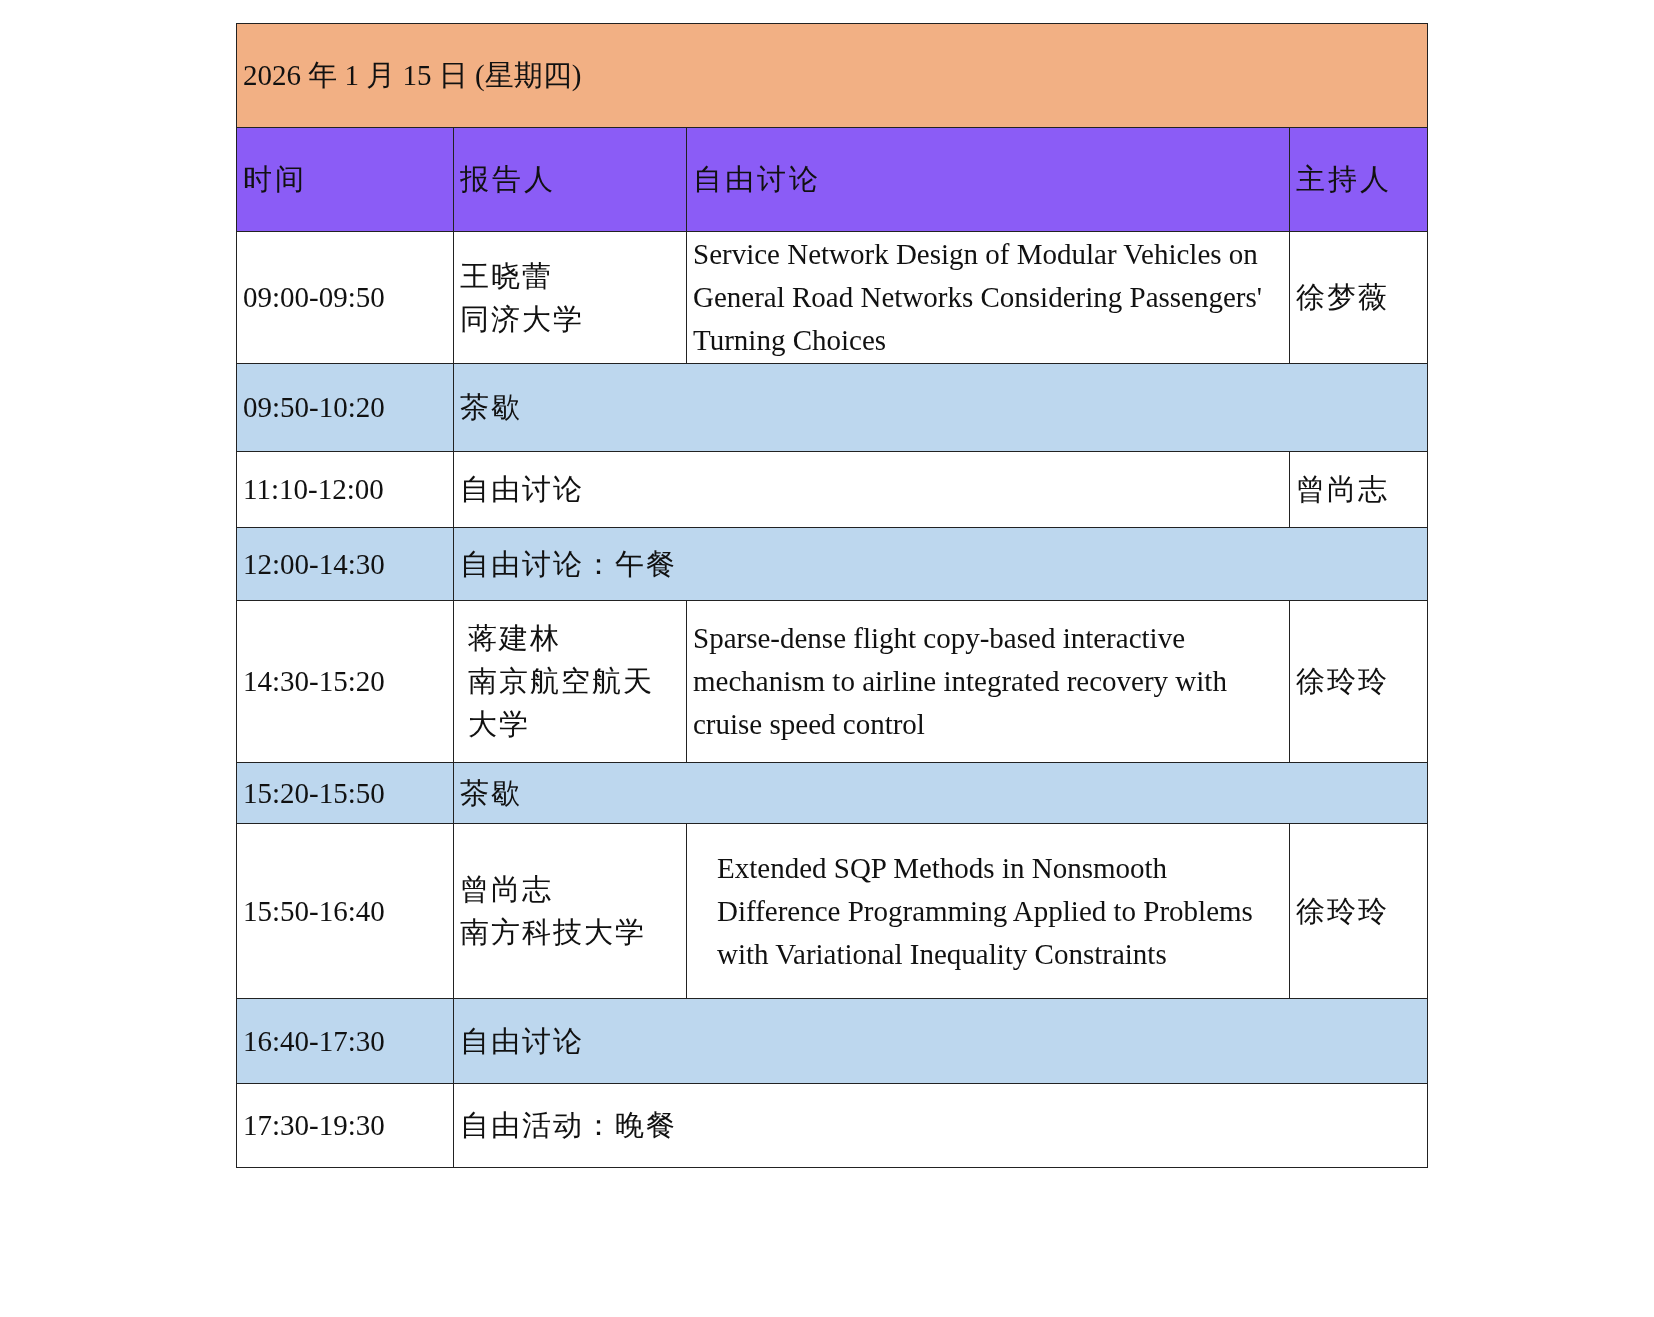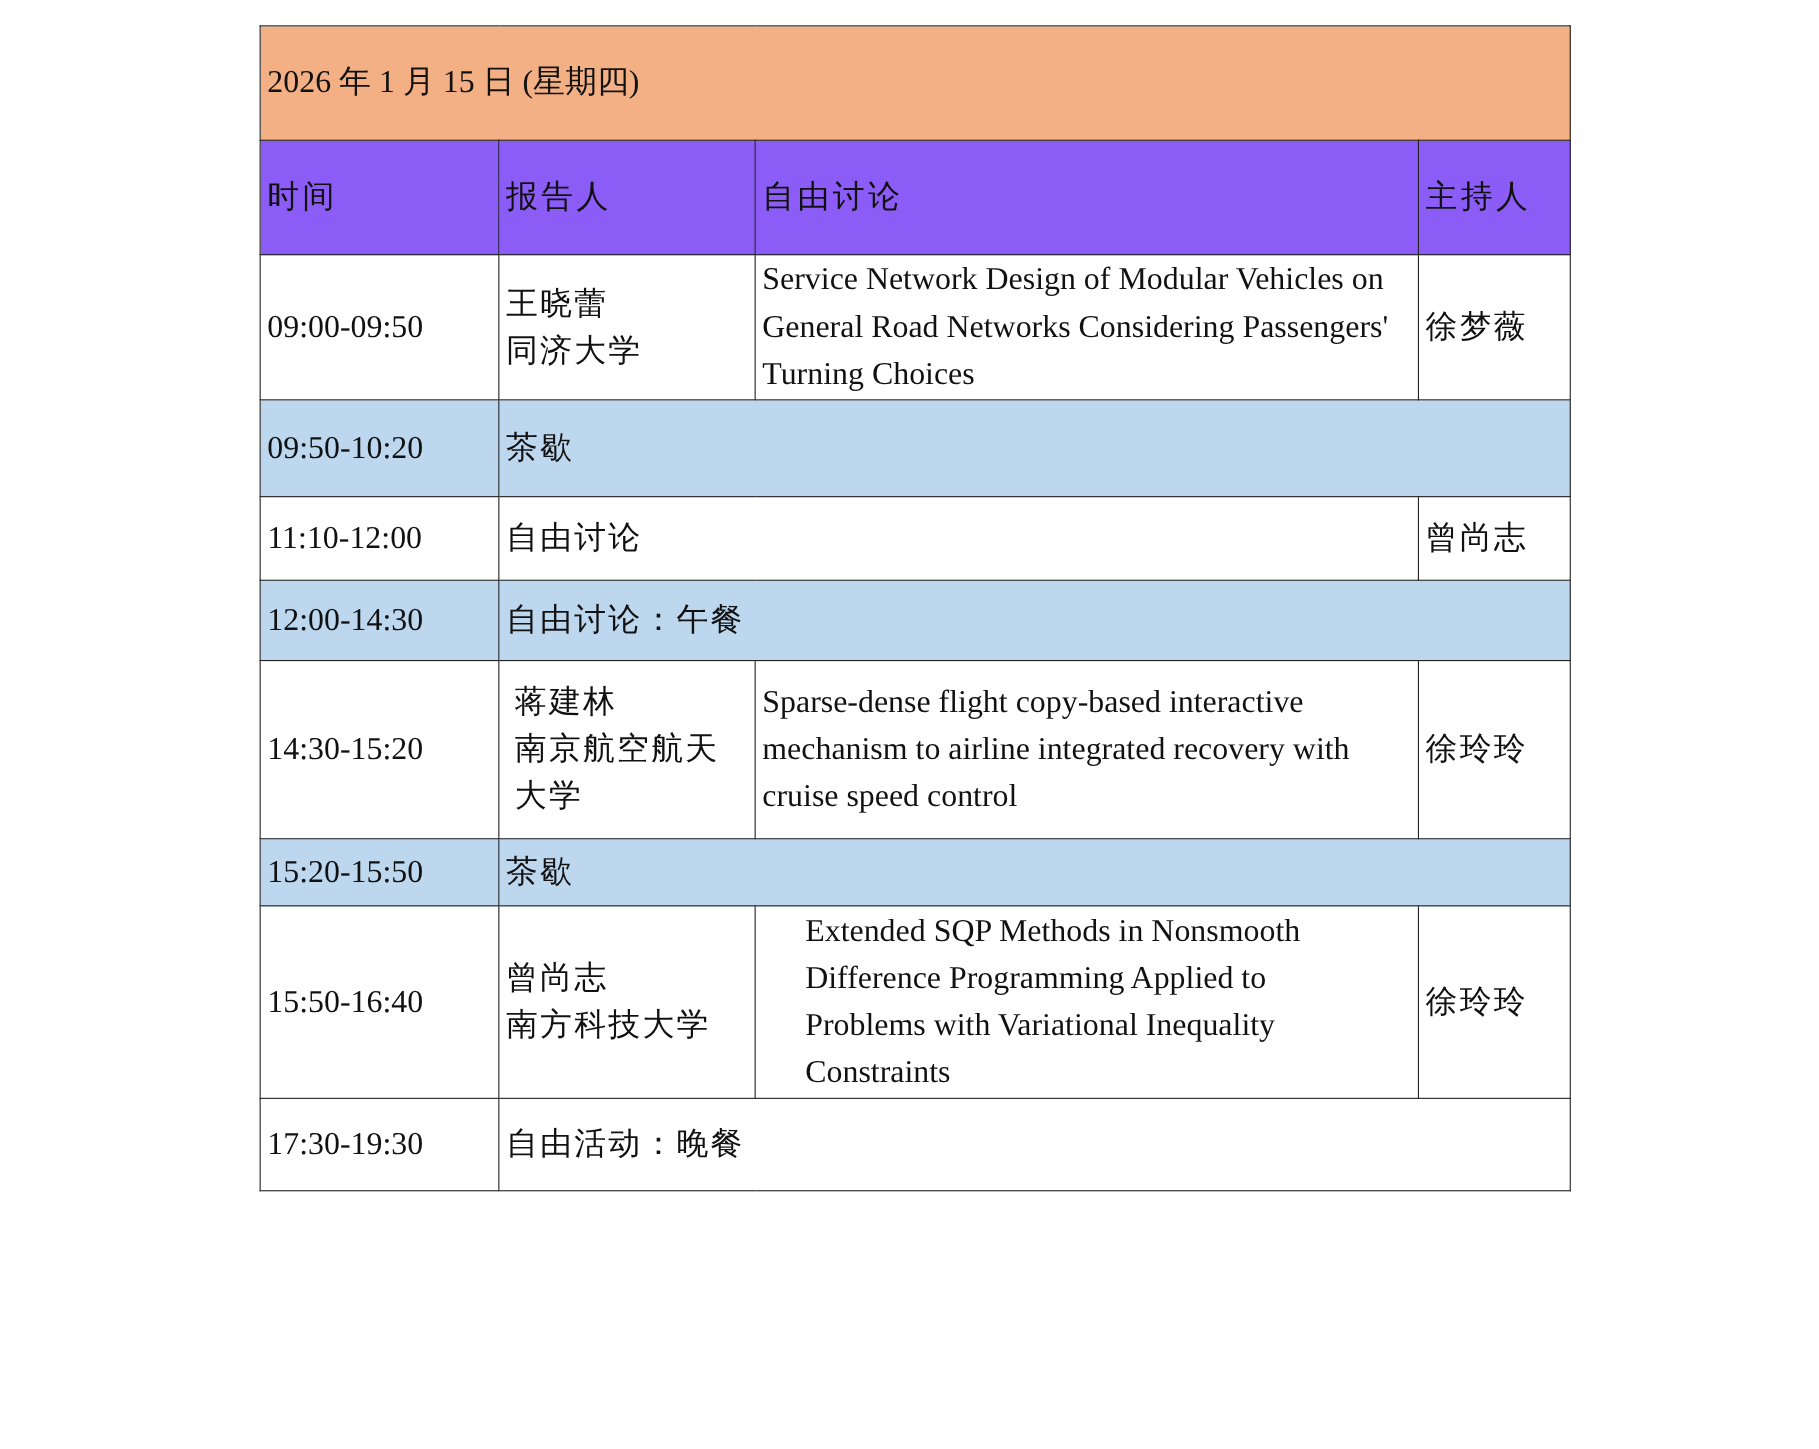--- a/index.html
+++ b/index.html
@@ -65,21 +65,25 @@
 <tr class="brk" style="height:61px">
 <td>15:20-15:50</td>
 <td colspan="3" class="cjk">茶歇</td>
 </tr>
 <tr style="height:175px">
 <td>15:50-16:40</td>
 <td class="cjk">
           <div>曾尚志</div>
           <div>南方科技大学</div>
         </td>
-<td style="padding:0 45px">Extended SQP Methods in Nonsmooth Difference Programming Applied to Problems with Variational Inequality Constraints</td>
+<td style="padding:0 30px">Extended SQP Methods in Nonsmooth Difference Programming Applied to Problems with Variational Inequality Constraints</td>
 <td class="cjk">徐玲玲</td>
+</tr>
+<tr class="brk" style="height:85px">
+<td>16:40-17:30</td>
+<td colspan="3" class="cjk">自由讨论</td>
 </tr>
 <tr style="height:84px">
 <td>17:30-19:30</td>
 <td colspan="3" class="cjk">自由活动：晚餐</td>
 </tr>
 </tbody>
   </table>
 
 </body></html>

